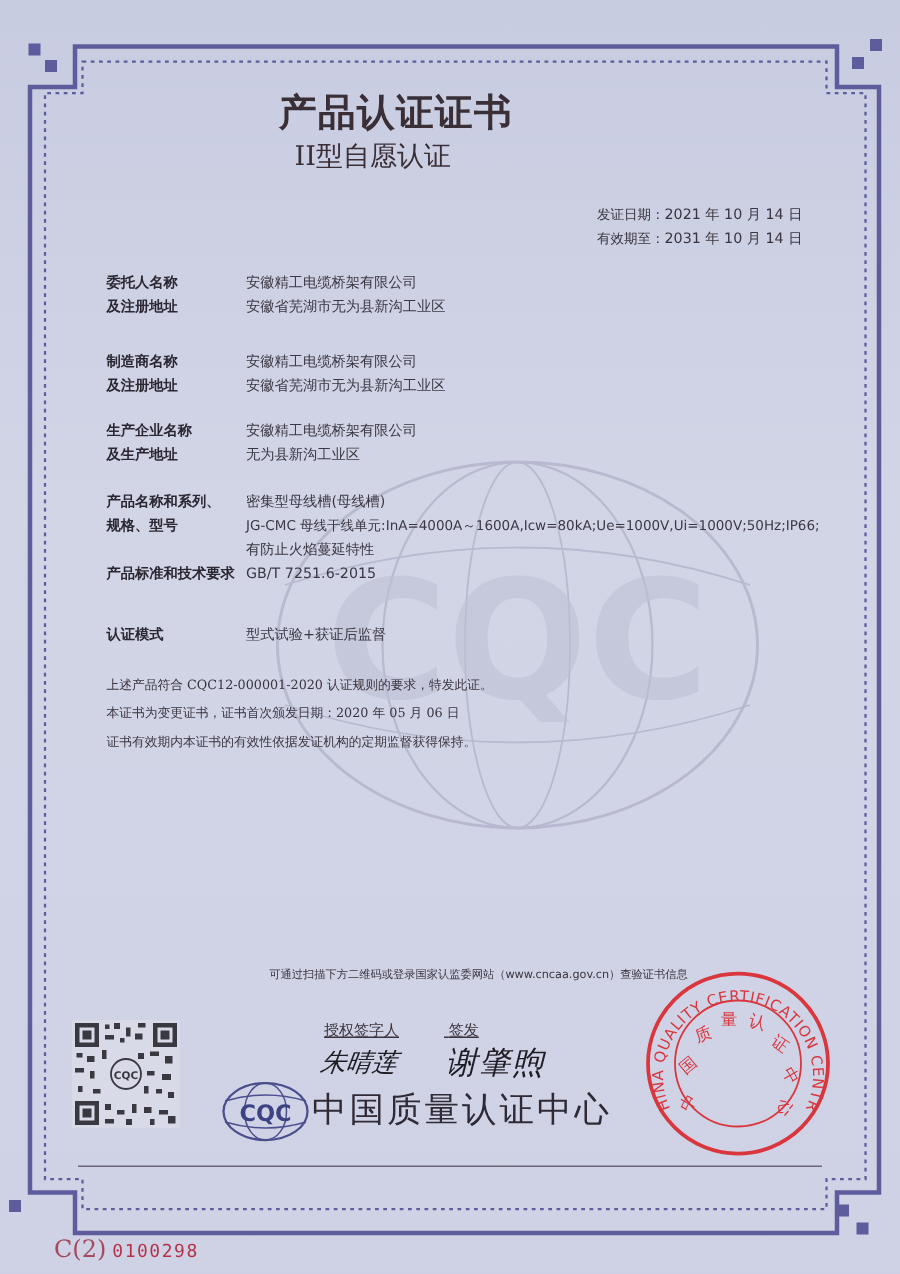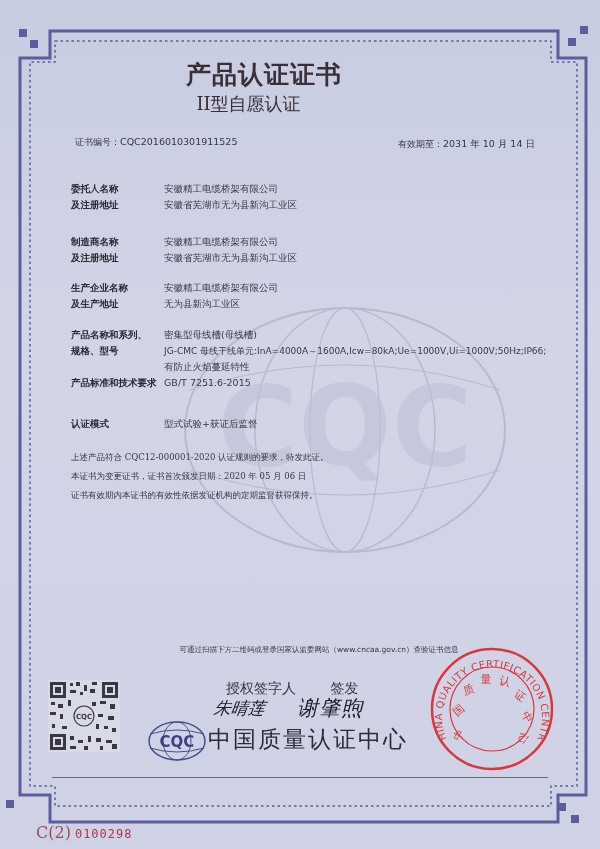--- a/index.html
+++ b/index.html
@@ -50,21 +50,21 @@
     font-family: "DejaVu Serif", serif; line-height: 19px;
   }
 
   .verify-note {
     position: absolute; left: 0; width: 600px; top: 645px; text-align: center;
     font-size: 7.5px; color: #3a3440; padding-left: 38px;
   }
 
   .qr { position: absolute; left: 48px; top: 680px; width: 72px; height: 72px; }
 
-  .sig-labels { position: absolute; left: 226px; top: 680px; font-size: 14px; color: #3a3440; }
+  .sig-labels { position: absolute; left: 216px; top: 680px; font-size: 10px; color: #3a3440; text-decoration: underline; }
   .sig-labels span { margin-right: 30px; }
   .sig1 { position: absolute; left: 214px; top: 697px; font-size: 17px; font-family: "DejaVu Serif", serif; color: #1e1c24; font-style: italic; transform: skewX(-8deg); }
   .sig2 { position: absolute; left: 297px; top: 694px; font-size: 21px; font-family: Liberation Serif, serif; color: #1e1c24; font-style: italic; letter-spacing: 1px; }
 
   .cqc-logo { position: absolute; left: 147px; top: 720px; width: 60px; height: 42px; }
   .org-name {
     position: absolute; left: 208px; top: 724px; font-size: 23px; color: #2f2a36; letter-spacing: 2px;
   }
 
   .seal { position: absolute; left: 428px; top: 645px; width: 128px; height: 128px; }
@@ -108,24 +108,22 @@
     <ellipse cx="165" cy="130" rx="90" ry="122" fill="none" stroke="#8a89a8" stroke-width="1.5"></ellipse>
     <ellipse cx="165" cy="130" rx="35" ry="122" fill="none" stroke="#8a89a8" stroke-width="1.2"></ellipse>
     <path d="M10 90 Q165 40 320 90" fill="none" stroke="#8a89a8" stroke-width="1.2"></path>
     <path d="M10 170 Q165 220 320 170" fill="none" stroke="#8a89a8" stroke-width="1.2"></path>
     <text x="165" y="165" text-anchor="middle" font-family="DejaVu Sans, sans-serif" font-weight="bold" font-size="110" fill="#9a99b4" opacity="0.6">CQC</text>
   </svg>
 
   <div class="title">产品认证证书</div>
   <div class="subtitle">II型自愿认证</div>
 
-  <div class="meta-left">
-    <span class="k">证书编号：</span><span>CQC2016010301911525</span>
-  </div>
   <div class="meta-right">
+    <div><span class="k">发证日期：</span><span>2021 年 10 月 14 日</span></div>
     <div><span class="k">有效期至：</span><span>2031 年 10 月 14 日</span></div>
   </div>
 
   <div class="fields">
     <div class="g1">
       <div class="row">
           <span class="label">委托人名称</span>
           <span class="value">安徽精工电缆桥架有限公司</span>
         </div>
       <div class="row">

